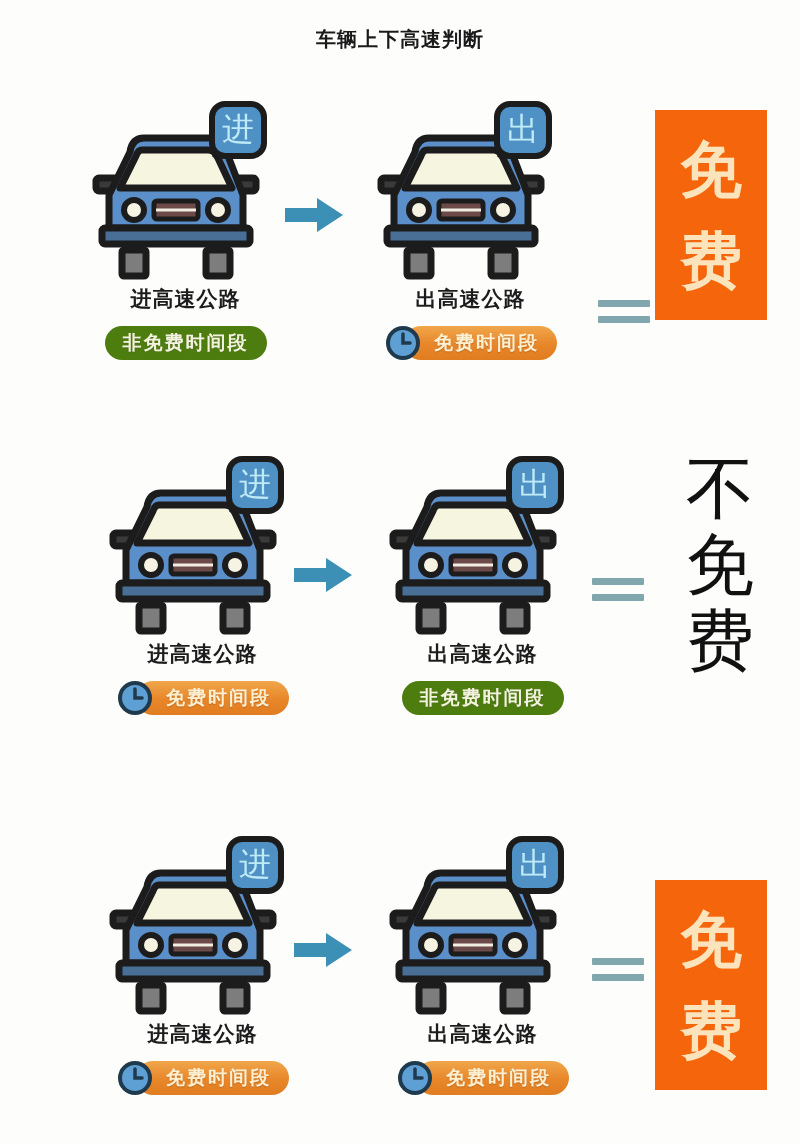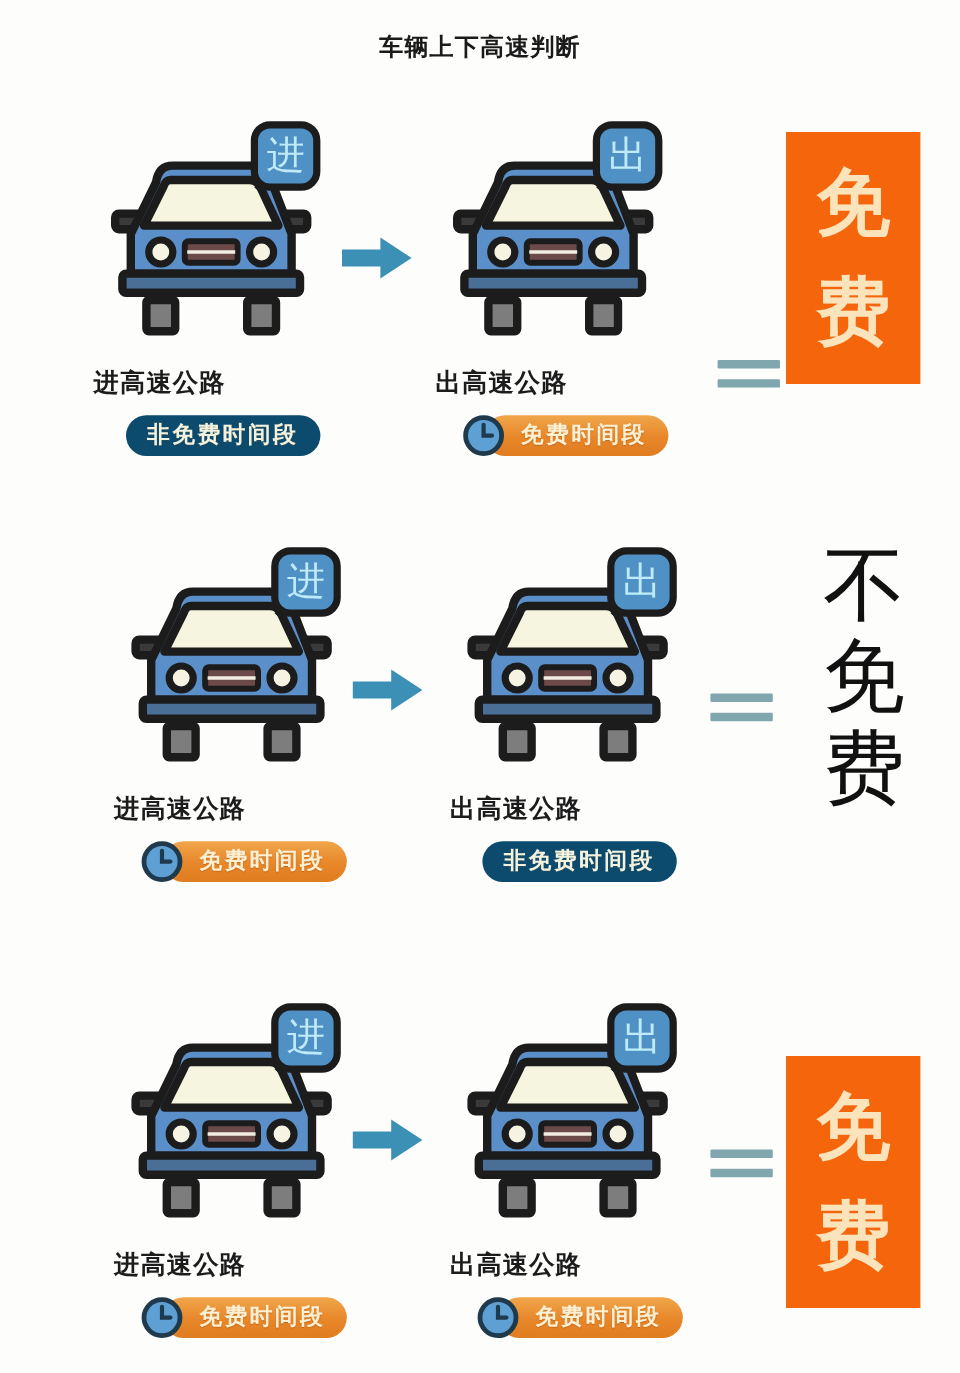--- a/index.html
+++ b/index.html
@@ -51,26 +51,26 @@
 
   .car-wrap {
     position: relative;
     width: 200px;
     height: 185px;
     margin: 0 auto;
   }
   .car-svg { display: block; width: 200px; height: 185px; }
 
   .stage-label {
-    text-align: left;
+    text-align: center;
     font-size: 21px;
     font-weight: bold;
     color: #1c1c1c;
     letter-spacing: 1px;
-    margin-top: 20px;
+    margin-top: 0;
     white-space: nowrap;
   }
 
   
   .badge-row {
     display: flex;
     align-items: center;
     justify-content: center;
     margin-top: 12px;
     position: relative;
@@ -89,21 +89,21 @@
     display: flex;
     align-items: center;
   }
   .badge.free {
     background: linear-gradient(180deg,#f0a64a 0%, #e8862a 55%, #e07d20 100%);
     color: #fdf0d2;
     text-shadow: 0 1px 1px rgba(120,60,0,.35);
     padding-left: 30px;
   }
   .badge.nonfree {
-    background: #0c4a6e;
+    background: #4d7c0f;
     color: #f2f2de;
     text-shadow: 0 1px 1px rgba(90,90,60,.3);
   }
   .clock-icon {
     position: relative;
     z-index: 3;
     margin-right: -18px;
     flex: 0 0 auto;
   }
   .clock-icon svg { display: block; }

